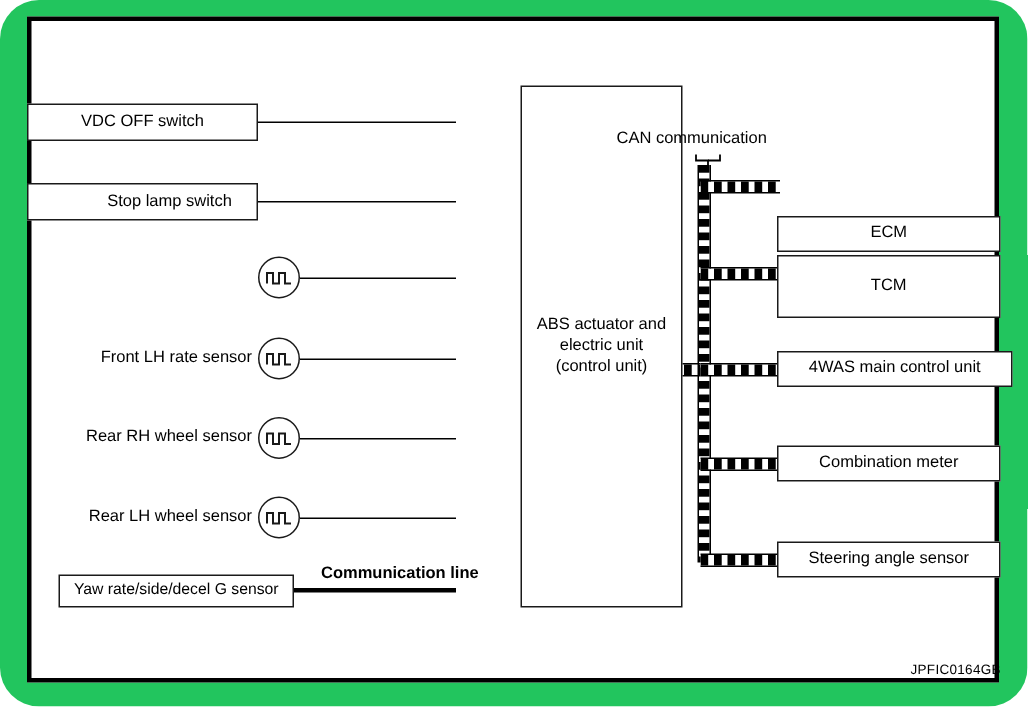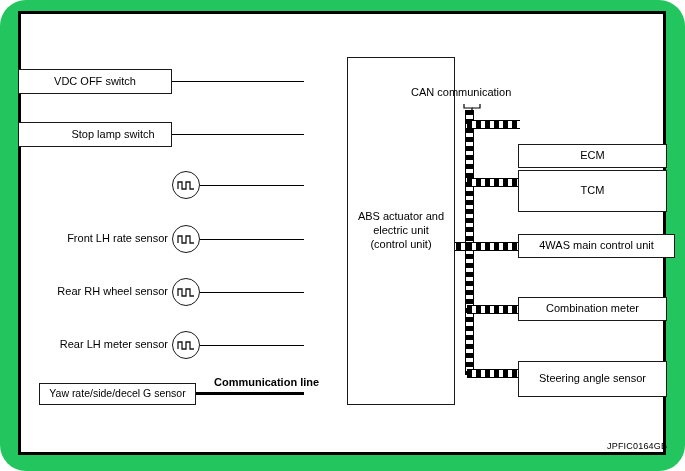--- a/index.html
+++ b/index.html
@@ -174,21 +174,21 @@
     <span>Rear RH wheel sensor</span>
   </div>
   <div class="sensor-sym" style="left:172px; top:278px;">
     <svg width="26" height="26" viewBox="0 0 26 26" aria-hidden="true">
       <polyline points="5,17 5,10 9,10 9,17 13,17 13,10 17,10 17,17 21,17" fill="none" stroke="#1a1a1a" stroke-width="1.3"></polyline>
     </svg>
   </div>
   <div class="wire" style="left:200px; top:292px; width:104px;"></div>
 
   <div class="label-right" style="left:30px; top:338px; width:138px;">
-    <span>Rear LH meter sensor</span>
+    <span>Rear LH wheel sensor</span>
   </div>
   <div class="sensor-sym" style="left:172px; top:331px;">
     <svg width="26" height="26" viewBox="0 0 26 26" aria-hidden="true">
       <polyline points="5,17 5,10 9,10 9,17 13,17 13,10 17,10 17,17 21,17" fill="none" stroke="#1a1a1a" stroke-width="1.3"></polyline>
     </svg>
   </div>
   <div class="wire" style="left:200px; top:345px; width:104px;"></div>
 
   <div class="box" style="left:15px; top:383px; width:157px; height:22px; font-size:10.5px;margin-left:24px;">
     <span>Yaw rate/side/decel G sensor</span>
@@ -232,21 +232,21 @@
   <div class="box" style="left:518px; top:234px; width:157px; height:24px;">
     <span>4WAS main control unit</span>
   </div>
 
   <div class="can-h" style="left:467px; top:305px; width:53px;"></div>
   <div class="box" style="left:518px; top:297px; width:149px; height:24px;">
     <span>Combination meter</span>
   </div>
 
   <div class="can-h" style="left:467px; top:369px; width:53px;"></div>
-  <div class="box" style="left:518px; top:361px; width:149px; height:36px;">
+  <div class="box" style="left:518px; top:361px; width:149px; height:24px;">
     <span>Steering angle sensor</span>
   </div>
 
   <div id="ref-code" style="left:607px; top:441px;">
     <span>JPFIC0164GB</span>
   </div>
 
 </div>
 
 </body></html>

